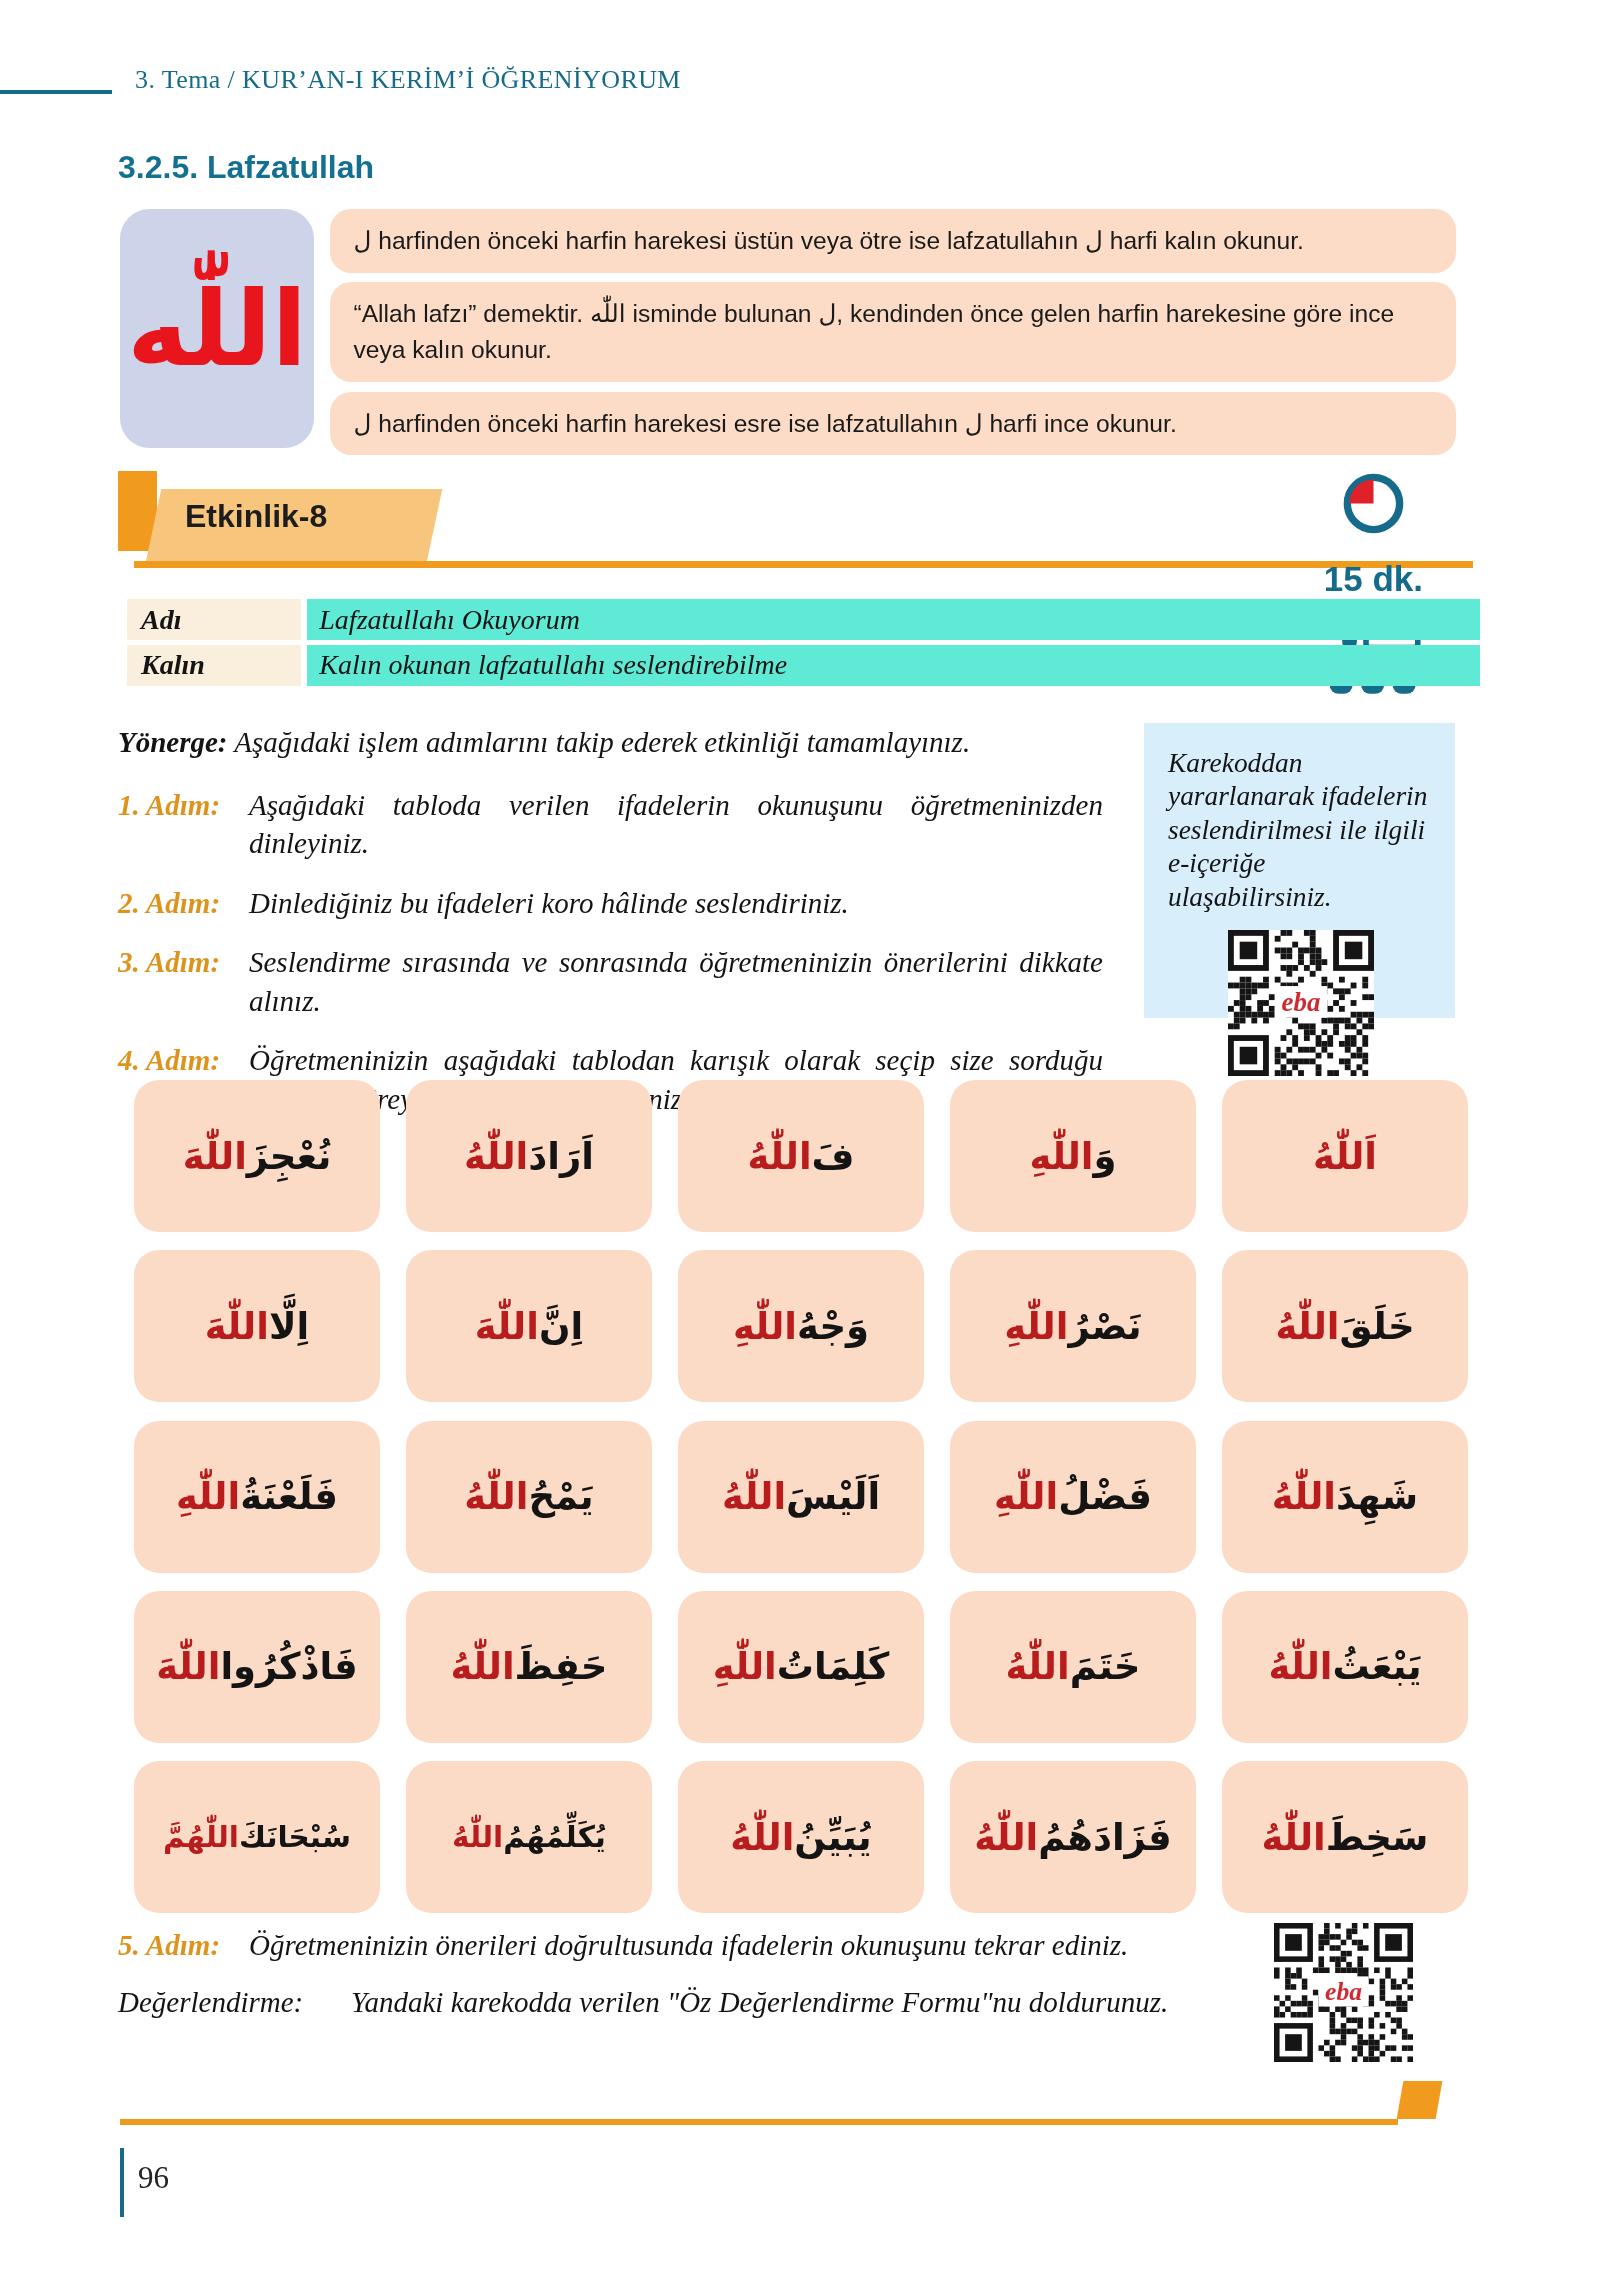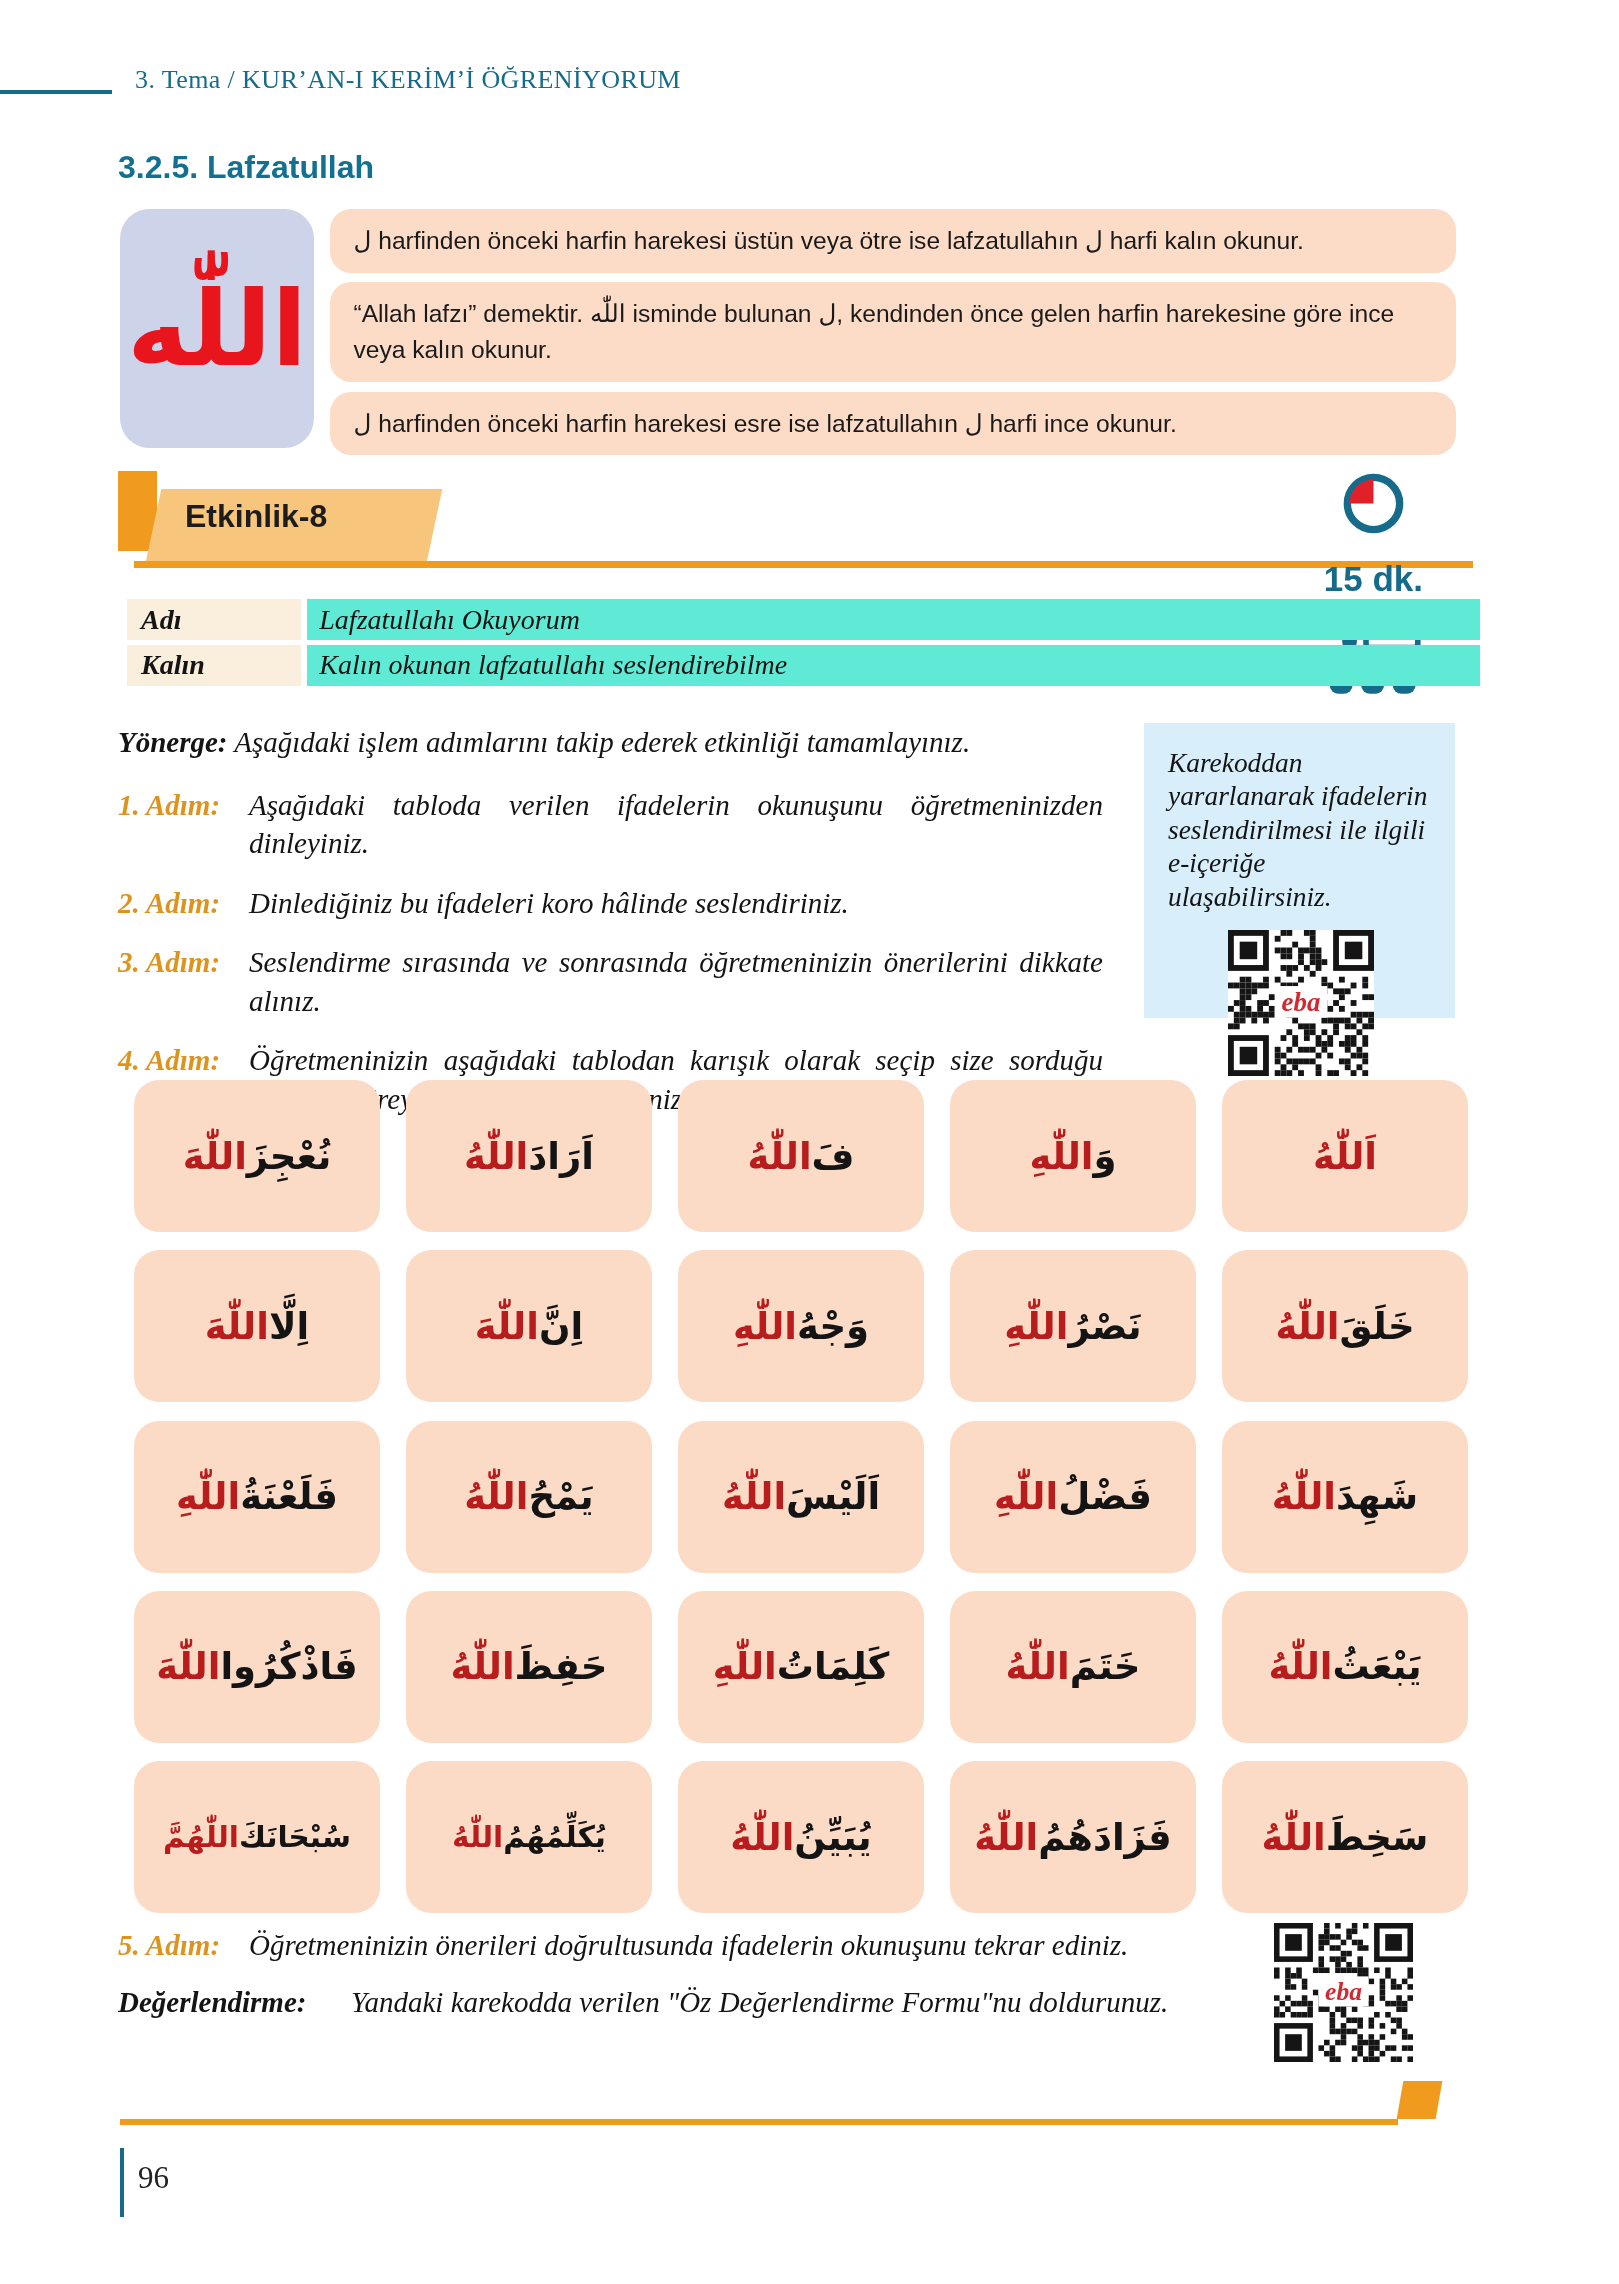--- a/index.html
+++ b/index.html
@@ -50,21 +50,21 @@
         grid-template-columns:repeat(5,1fr);column-gap:26px;row-gap:18.3px;}
   .cell{height:152px;background:#fcdbc6;border-radius:25px;display:flex;align-items:center;justify-content:center;
         font-family:"DejaVu Sans",sans-serif;font-size:37px;font-weight:bold;color:#141414;}
   .cell .red{color:#b91c1c;}
   .cell.small{font-size:29.5px;}
   
   .step5{position:absolute;left:118px;top:1929px;width:1343px;display:flex;
         font-family:"Liberation Serif",serif;font-size:29px;font-style:italic;}
   .eval{position:absolute;left:118px;top:1981px;width:1097px;display:flex;
         font-family:"Liberation Serif",serif;font-size:29px;font-style:italic;line-height:1.5;}
-  .eval-label{flex:0 0 233px;font-weight:bold;}
+  .eval-label{flex:0 0 233px;font-weight:normal;}
   .eval-text{flex:1;}
   .qr2{position:absolute;left:1274px;top:1923px;width:139px;height:139px;}
   .footer-rule{position:absolute;left:120px;top:2119px;width:1278px;height:6.3px;background:#ef9b1d;}
   .footer-shape{position:absolute;left:1400px;top:2081px;width:39px;height:38px;background:#f09a1e;
         transform:skewX(-10deg);}
   .pageno-bar{position:absolute;left:120px;top:2148px;width:4.2px;height:69px;background:#176b8a;}
   .pageno{position:absolute;left:138px;top:2160px;font-family:"Liberation Serif",serif;font-size:31px;color:#222;}
 </style>
 </head>
 <body>

